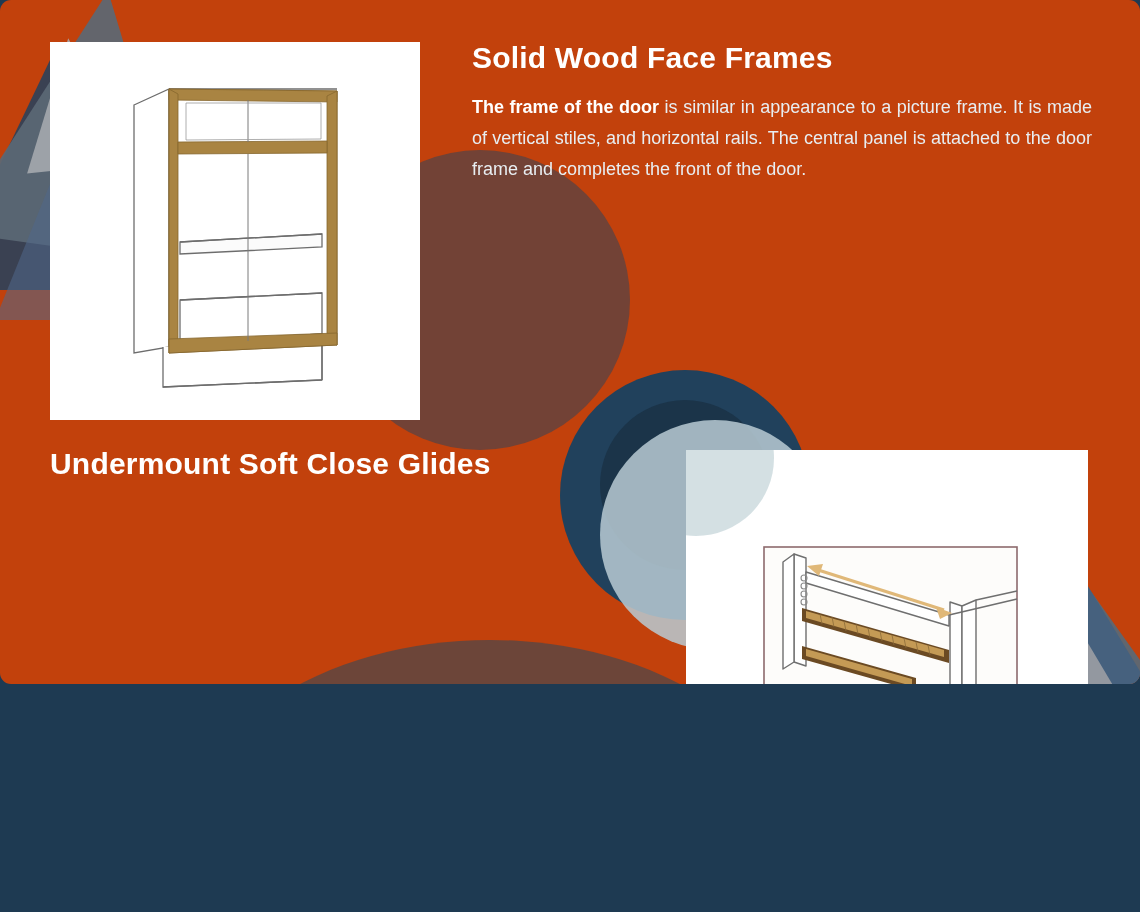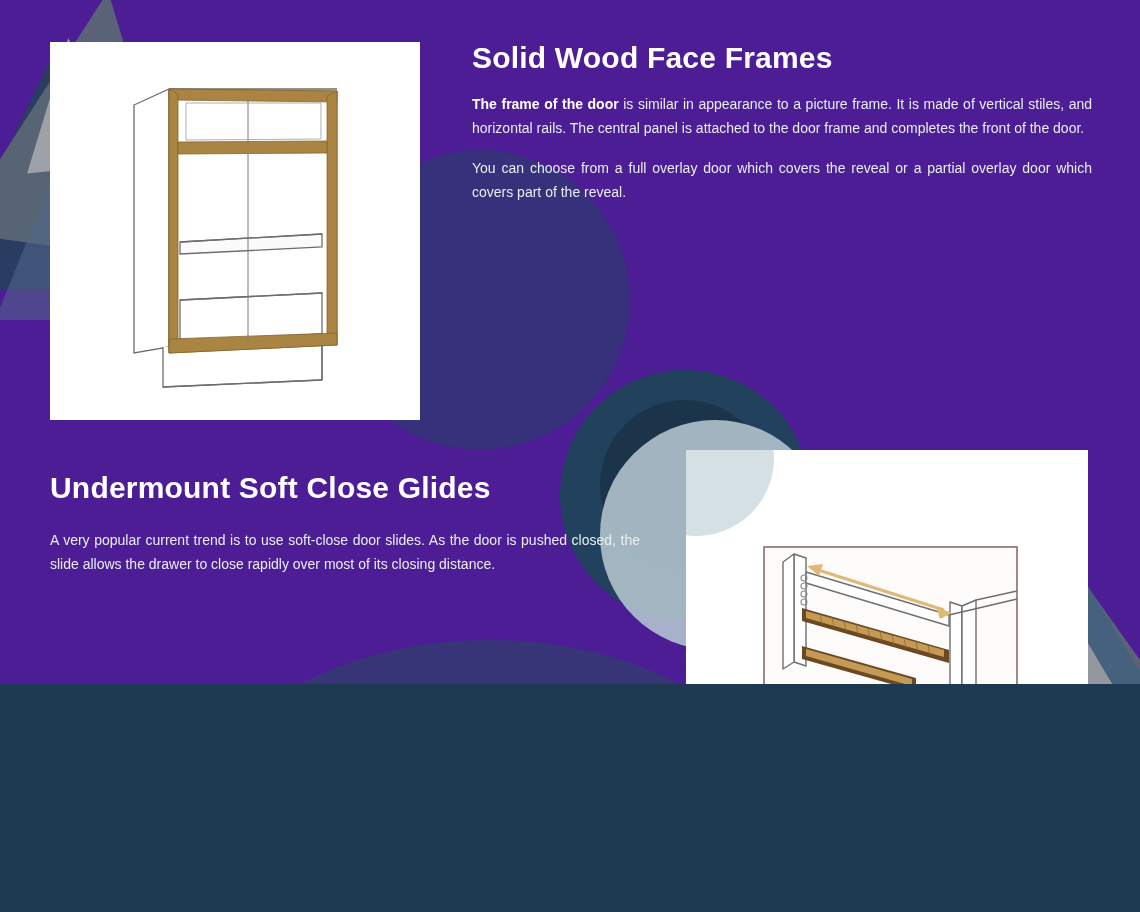--- a/index.html
+++ b/index.html
@@ -10,22 +10,23 @@
     width: 1140px;
     height: 912px;
     background: #1e3a52;
     font-family: "Liberation Sans", sans-serif;
     overflow: hidden;
   }
   .page {
     position: relative;
     width: 1140px;
     height: 684px;
-    background: #4c1d95;
+    background: #c2410c;
     overflow: hidden;
+    border-radius: 11px;
   }
 
   
   .deco { position: absolute; pointer-events: none; }
 
   .circ-dark-1 {
     width: 250px; height: 250px;
     border-radius: 50%;
     background: #21415c;
     left: 560px; top: 370px;
@@ -151,26 +152,26 @@
     width: 590px;
   }
   h2.sect-title {
     margin: 0 0 16px 0;
     color: #ffffff;
     font-size: 30px;
     font-weight: bold;
     letter-spacing: .2px;
     line-height: 1.2;
   }
-  .col-left h2.sect-title { margin-bottom: 22px; margin-top: 24px; }
+  .col-left h2.sect-title { margin-bottom: 22px; }
 
   p.body {
     margin: 0 0 16px 0;
     color: #e8eef2;
-    font-size: 14px;
+    font-size: 18px;
     line-height: 1.72;
     text-align: justify;
   }
   p.body:last-child { margin-bottom: 0; }
   p.body b { color: #ffffff; font-weight: bold; }
 </style>
 </head>
 <body>
 
 <div class="page">
@@ -299,24 +300,22 @@
       </g>
       <polygon points="121,116 137,114 133,126" fill="#e0b878"></polygon>
       <polygon points="266,163 250,157 254,169" fill="#e0b878"></polygon>
     </svg>
   </div>
 
   <div class="col-right">
     <h2 class="sect-title">Solid Wood Face Frames</h2>
     <div>
         <p class="body"><b>The frame of the door</b><span> is similar in appearance to a picture frame. It is made of vertical stiles, and horizontal rails. The central panel is attached to the door frame and completes the front of the door.</span></p>
-        <p class="body"><span>You can choose from a full overlay door which covers the reveal or a partial overlay door which covers part of the reveal.</span></p>
       </div>
   </div>
 
   <div class="col-left">
     <h2 class="sect-title">Undermount Soft Close Glides</h2>
     <div>
-        <p class="body"><span>A very popular current trend is to use soft-close door slides. As the door is pushed closed, the slide allows the drawer to close rapidly over most of its closing distance.</span></p>
       </div>
   </div>
 
 </div>
 
 </body></html>

